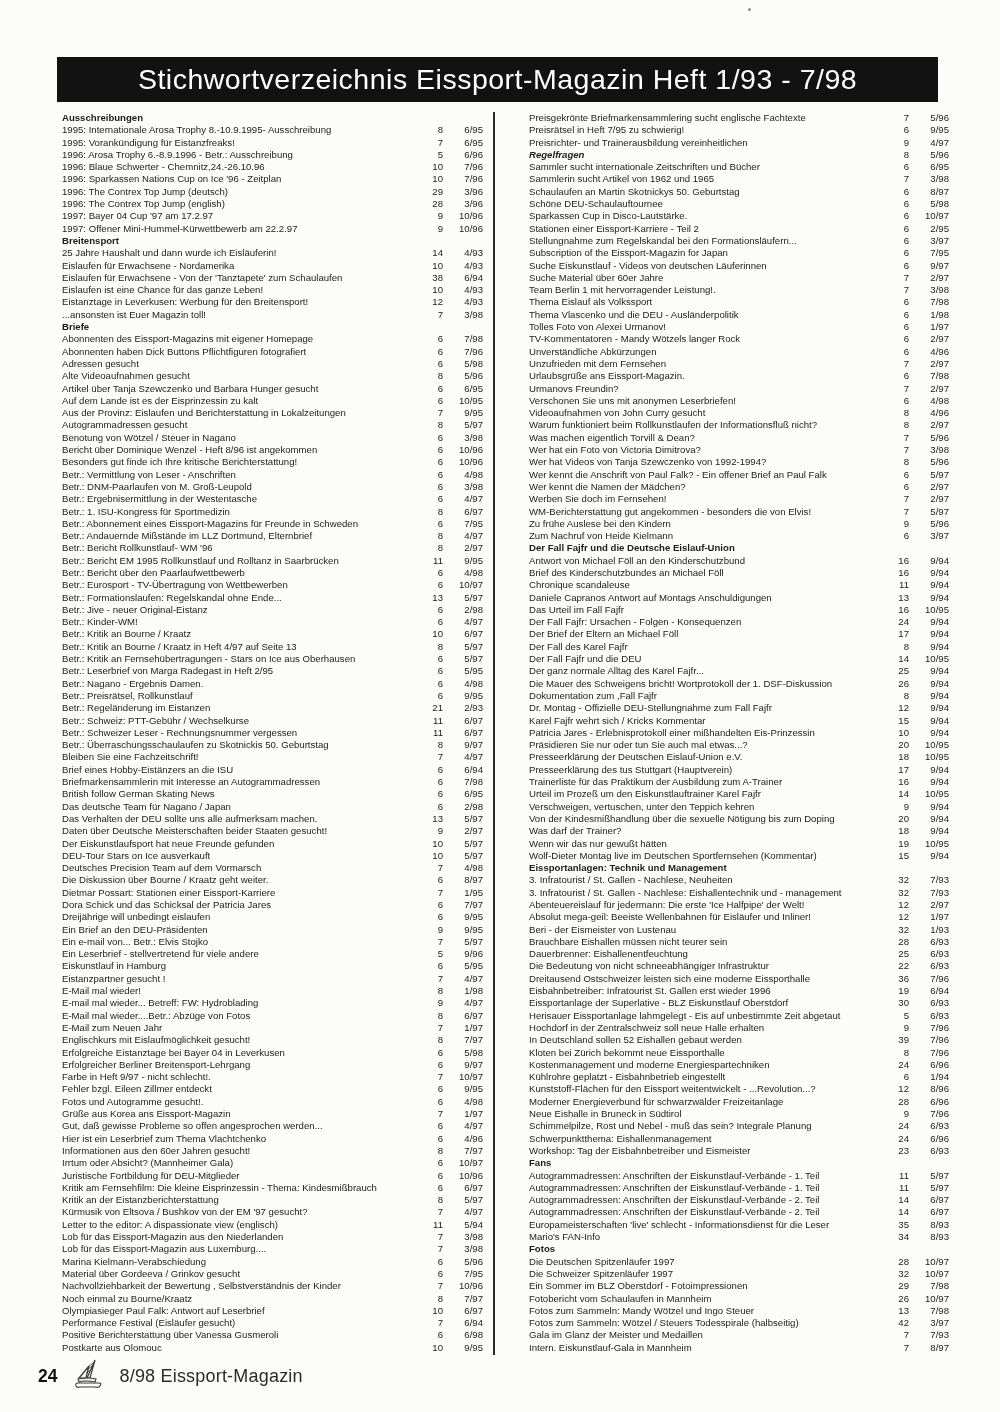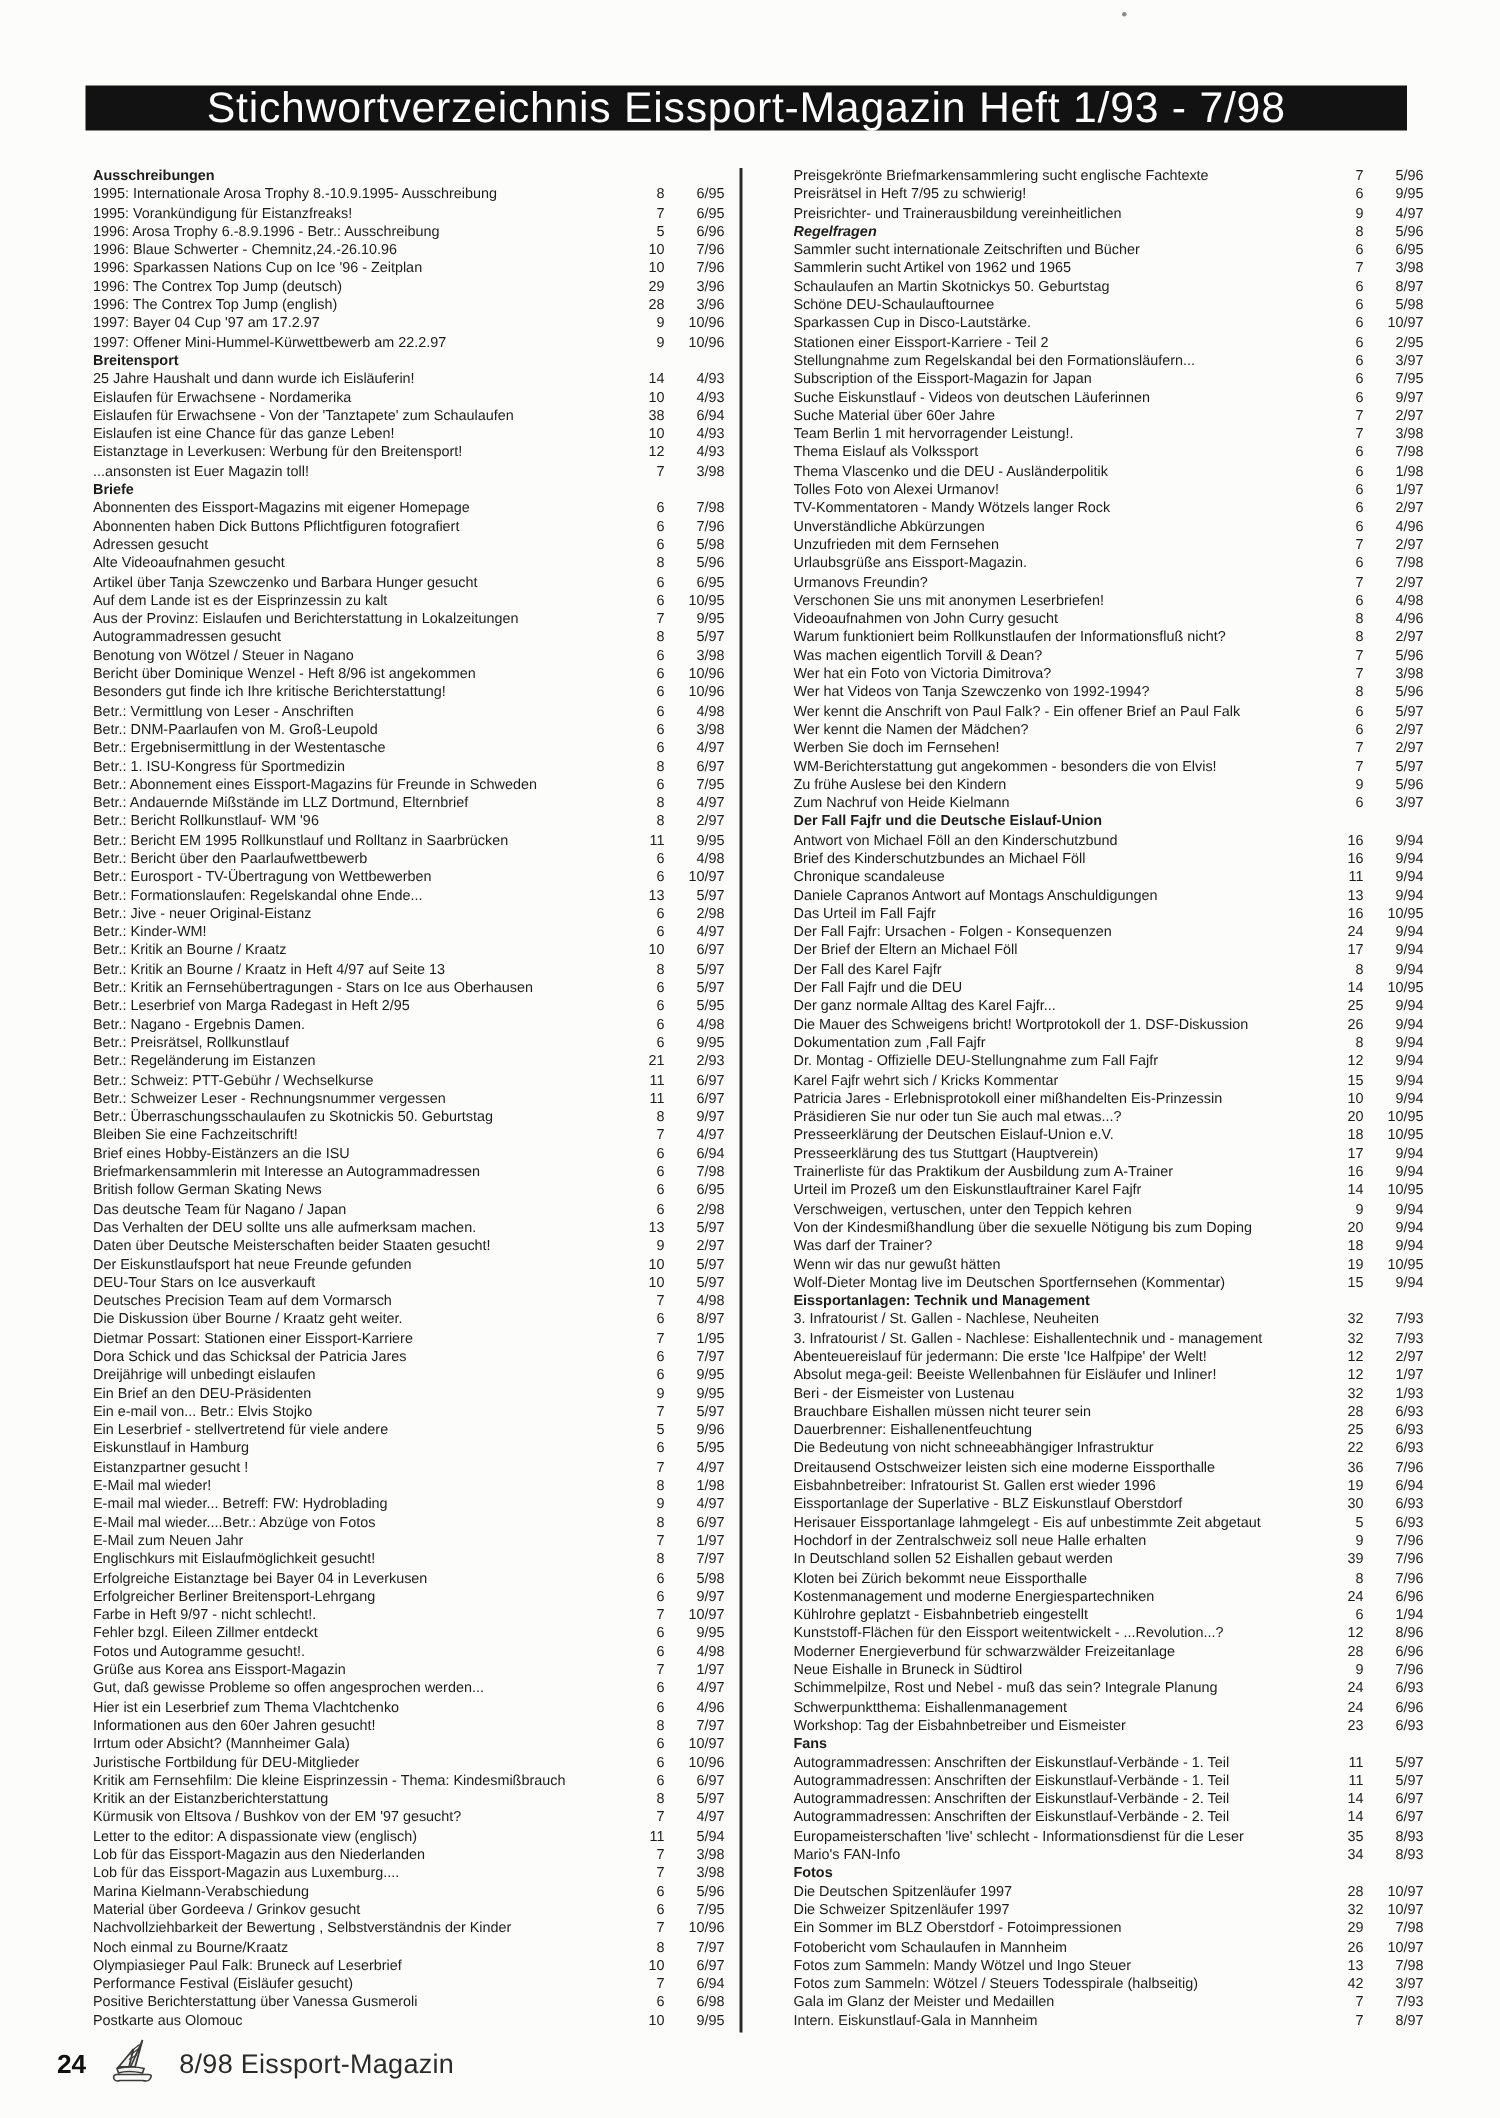--- a/index.html
+++ b/index.html
@@ -3,21 +3,21 @@
 <meta charset="utf-8">
 <style>
   html,body{margin:0;padding:0;}
   body{
     width:1000px;height:1412px;position:relative;
     background:#fcfcfb;
     font-family:"Liberation Sans","DejaVu Sans",sans-serif;
     color:#1c1c1c;overflow:hidden;
   }
   .banner{
-    position:absolute;left:57px;top:57px;width:881px;height:30px;
+    position:absolute;left:57px;top:57px;width:881px;height:45px;
     background:#121212;display:flex;align-items:center;justify-content:center;
   }
   .banner .title{
     color:#ffffff;font-size:28.5px;letter-spacing:0.5px;font-weight:400;
     white-space:nowrap;
   }
   .speck{position:absolute;left:748px;top:8px;width:3px;height:3px;background:#8a8a8a;border-radius:50%;}
   .col{
     position:absolute;top:112px;
     font-size:9.6px;line-height:12.3px;
@@ -519,21 +519,21 @@
       <span class="t">Nachvollziehbarkeit der Bewertung , Selbstverständnis der Kinder</span>
       <span class="p">7</span>
       <span class="i">10/96</span>
     </div>
     <div class="row">
       <span class="t">Noch einmal zu Bourne/Kraatz</span>
       <span class="p">8</span>
       <span class="i">7/97</span>
     </div>
     <div class="row">
-      <span class="t">Olympiasieger Paul Falk: Bruneck auf Leserbrief</span>
+      <span class="t">Olympiasieger Paul Falk: Antwort auf Leserbrief</span>
       <span class="p">10</span>
       <span class="i">6/97</span>
     </div>
     <div class="row">
       <span class="t">Performance Festival (Eisläufer gesucht)</span>
       <span class="p">7</span>
       <span class="i">6/94</span>
     </div>
     <div class="row">
       <span class="t">Positive Berichterstattung über Vanessa Gusmeroli</span>

